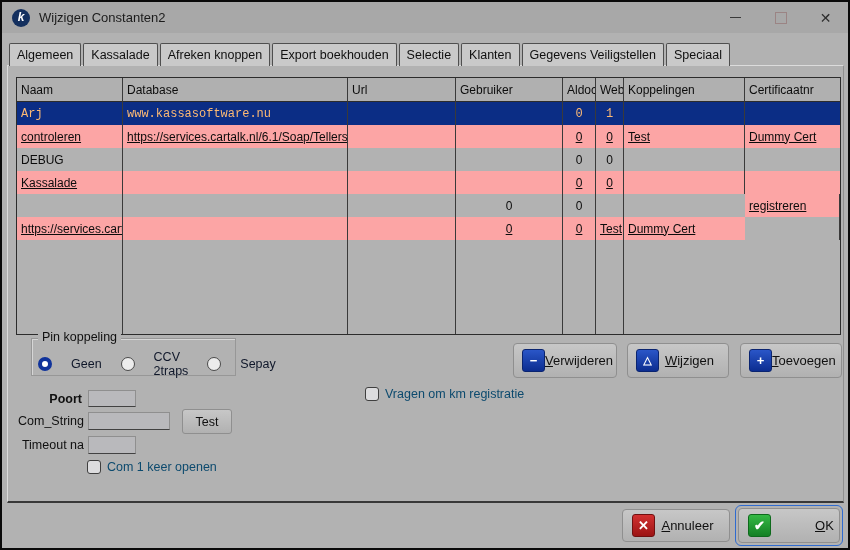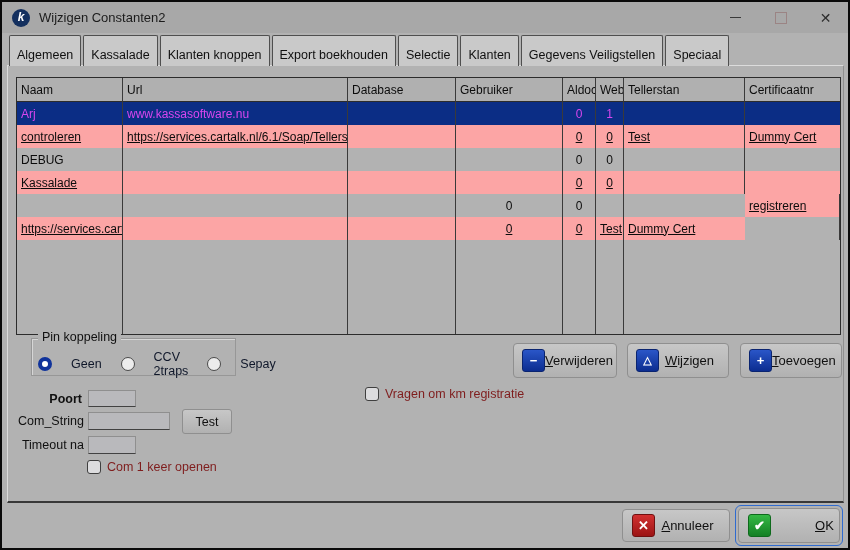--- a/index.html
+++ b/index.html
@@ -11,35 +11,35 @@
     font-size:12px;font-weight:bold;font-style:italic;text-align:center;line-height:17px;margin-left:10px;flex:0 0 auto;}
   .title-text{margin-left:9px;font-size:13px;color:#1b1b1b;}
   .win-controls{margin-left:auto;display:flex;height:100%;}
   .win-btn{width:45px;height:100%;display:flex;align-items:center;justify-content:center;color:#3a3a3a;cursor:default;}
   .glyph-min{width:11px;height:0;border-top:1.5px solid #3a3a3a;display:block;}
   .glyph-max{width:10px;height:10px;border:1.2px solid #9b8484;display:block;}
   .glyph-close{font-size:14px;color:#2e2e2e;}
   
   .tabstrip{position:absolute;top:37px;left:7px;right:6px;height:27px;display:flex;align-items:flex-end;}
   .tab{background:#c9c9c9;border:1px solid #4f4f4f;border-bottom:none;margin-right:2px;
-    padding:12px 7px 4px;font-size:12.5px;color:#101010;border-radius:2px 2px 0 0;white-space:nowrap;z-index:1;}
+    padding:4px 7px 4px;font-size:12.5px;color:#101010;border-radius:2px 2px 0 0;white-space:nowrap;z-index:1;}
   .tab-sel{background:#ffffff;padding:7px 10px 5px;margin-bottom:-1px;z-index:3;border-color:#3c3c3c;}
   
   .tabpage{position:absolute;left:5px;right:4px;top:63px;height:435px;
     border-top:1px solid #dcdcdc;border-left:1px solid #dcdcdc;border-right:1px solid #8f8f8f;border-bottom:2px solid #383838;}
   
   .grid{position:absolute;left:8px;top:11px;width:823px;height:256px;border:1px solid #2c2c2c;background:#b2b2b2;
     display:grid;grid-template-columns:106px 225px 108px 107px 33px 28px 121px 1fr;
     grid-template-rows:24px repeat(6,23px) 1fr;}
   .c{border-right:1px solid #3a3a3a;overflow:hidden;white-space:nowrap;font-size:12px;color:#0c0c0c;
     padding:0 4px;display:flex;align-items:center;}
   .c.last{border-right:none;}
   .c.h{background:#b0b0b0;border-bottom:1px solid #2c2c2c;}
   .c.ctr{justify-content:center;padding:0 1px;}
-  .c.sel{background:#0b2d85;color:#d946ef;}
+  .c.sel{background:#0b2d85;color:#fdba74;font-family:Liberation Mono, monospace;}
   .c.blue{background:#fca5a5;text-decoration:underline;}
   .c.gray{background:#b2b2b2;}
   .c.fill{background:#b2b2b2;}
   
   .groupbox{position:absolute;left:23px;top:272px;width:203px;height:36px;border:1px solid #979797;
     box-shadow:1px 1px 0 #d6d6d6 inset;}
   .legend{position:absolute;top:-9px;left:6px;background:#b2b2b2;padding:0 4px;font-size:12.5px;color:#101010;}
   .radio-row{display:flex;align-items:center;gap:19px;padding:11px 0 0 6px;}
   .radio{display:flex;align-items:center;gap:19px;font-size:12.5px;color:#0f172a;}
   .rb{width:14px;height:14px;border-radius:50%;border:1px solid #4a4a4a;background:#ececec;box-sizing:border-box;flex:0 0 auto;}
@@ -49,21 +49,21 @@
     border-radius:4px;display:flex;align-items:center;padding:0 8px;font-size:13px;color:#101010;box-sizing:border-box;}
   .abtn .lbl{flex:1;text-align:center;}
   .sqicon{width:21px;height:21px;border-radius:3px;display:flex;align-items:center;justify-content:center;
     color:#fff;font-weight:bold;flex:0 0 auto;}
   .ic-blue{background:linear-gradient(#2a56c8,#0c2d90);border:1px solid #0a2470;}
   .ic-red{background:linear-gradient(#d23030,#9c1414);border:1px solid #701010;}
   .ic-green{background:linear-gradient(#35b845,#148024);border:1px solid #0e6a1c;}
   
   .flabel{position:absolute;width:74px;text-align:right;font-size:12.5px;color:#101010;}
   .field{position:absolute;background:#b9b9bc;border:1px solid #8f8f8f;border-bottom-color:#424242;box-sizing:border-box;}
-  .checkrow{position:absolute;display:flex;align-items:center;gap:6px;font-size:12.5px;color:#7f1d1d;}
+  .checkrow{position:absolute;display:flex;align-items:center;gap:6px;font-size:12.5px;color:#0c4a6e;}
   .cb{width:14px;height:14px;border:1px solid #3f3f3f;border-radius:3px;background:#dcdcde;box-sizing:border-box;flex:0 0 auto;}
   .sbtn{position:absolute;background:linear-gradient(#c7c7c7,#b1b1b1);border:1px solid #8f8f8f;border-radius:3px;
     font-size:12.5px;color:#101010;display:flex;align-items:center;justify-content:center;box-sizing:border-box;}
   
   .fbtn{position:absolute;height:33px;background:linear-gradient(#c7c7c7,#b1b1b1);border:1px solid #8f8f8f;
     border-radius:4px;display:flex;align-items:center;padding:0 9px;font-size:13px;color:#101010;box-sizing:border-box;}
   .okwrap{position:absolute;left:733px;top:503px;width:108px;height:41px;border:1px solid #2f6bd0;border-radius:6px;
     box-sizing:border-box;padding:2px;}
   .okwrap .fbtn{position:relative;left:0;top:0;width:100%;height:100%;}
   u{text-decoration:underline;}
@@ -85,38 +85,38 @@
         </span>
       <span class="win-btn">
           <span class="glyph-close">✕</span>
         </span>
     </div>
   </div>
 
   <div class="tabstrip" id="tabstrip">
       <div class="tab">Algemeen</div>
       <div class="tab">Kassalade</div>
-      <div class="tab">Klanten knoppen</div>
+      <div class="tab">Afreken knoppen</div>
       <div class="tab">Export boekhouden</div>
       <div class="tab">Selectie</div>
       <div class="tab">Klanten</div>
       <div class="tab">Gegevens Veiligstellen</div>
       <div class="tab">Speciaal</div>
     </div>
 
   <div class="tabpage">
 
     <div class="grid" id="grid">
         <div class="c h">Naam</div>
+        <div class="c h">Database</div>
         <div class="c h">Url</div>
-        <div class="c h">Database</div>
         <div class="c h">Gebruiker</div>
         <div class="c h">Aldoc</div>
         <div class="c h">Web</div>
-        <div class="c h">Tellerstan</div>
+        <div class="c h">Koppelingen</div>
         <div class="c h last">Certificaatnr</div>
         <div class="c sel">Arj</div>
         <div class="c sel">www.kassasoftware.nu</div>
         <div class="c sel"></div>
         <div class="c sel"></div>
         <div class="c sel ctr">0</div>
         <div class="c sel ctr">1</div>
         <div class="c sel"></div>
         <div class="c sel last"></div>
         <div class="c blue">controleren</div>

